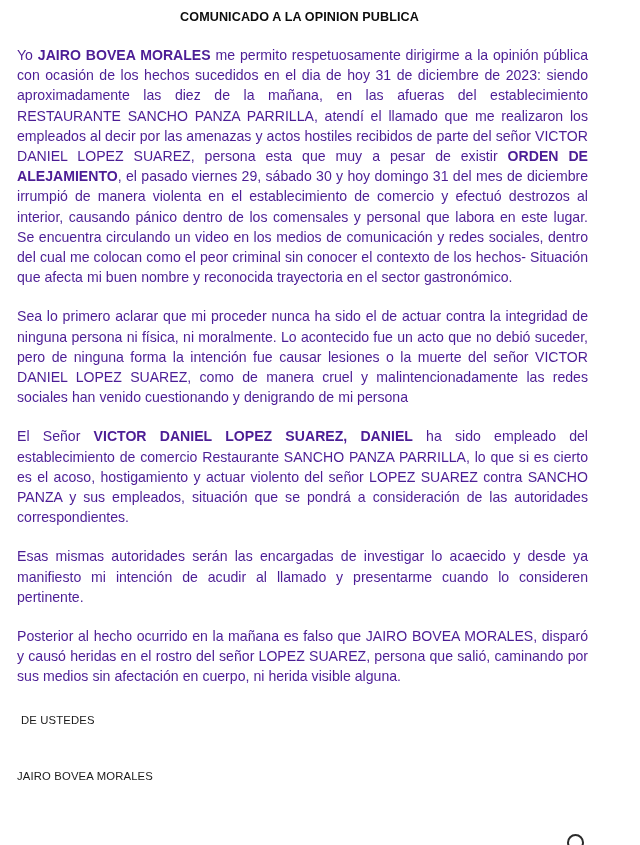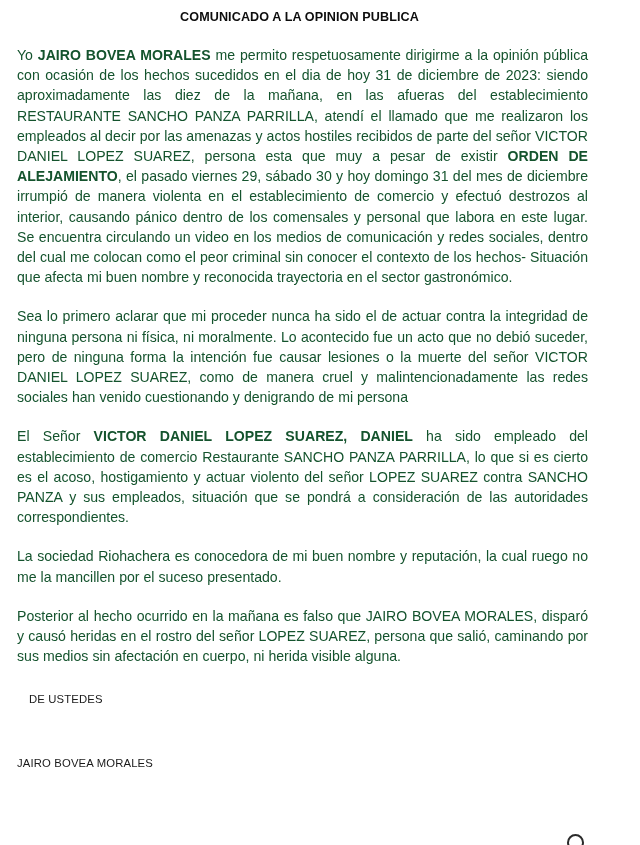--- a/index.html
+++ b/index.html
@@ -41,42 +41,42 @@
   .body-block {
     padding-top: 20px;
   }
 
   p.para {
     margin: 0 0 19px 0;
     font-size: 14.1px;
     line-height: 20.2px;
     text-align: justify;
     text-justify: inter-word;
-    color: #14532d;
+    color: #4c1d95;
     word-spacing: 0.1px;
   }
 
   p.para:last-of-type {
     margin-bottom: 0;
   }
 
   b, strong {
     font-weight: bold;
   }
 
   .closing {
     margin-top: 25px;
   }
 
   .closing-line {
     font-size: 11.3px;
     line-height: 16px;
     letter-spacing: 0.15px;
     color: #1a1a1a;
-    margin: 12px;
+    margin: 4px;
   }
 
   .signature-line {
     font-size: 11.3px;
     line-height: 16px;
     letter-spacing: 0.15px;
     color: #1a1a1a;
     margin: 0;
     padding-top: 36px;
   }
@@ -96,21 +96,21 @@
 <body>
 
 <div class="page">
 
   <h1 class="doc-title">COMUNICADO A LA OPINION PUBLICA</h1>
 
   <div class="body-block">
     <p class="para"><span>Yo </span><b>JAIRO BOVEA MORALES</b><span> me permito respetuosamente dirigirme a la opinión pública con ocasión de los hechos sucedidos en el dia de hoy 31 de diciembre de 2023:  siendo aproximadamente las diez de la mañana, en las afueras del establecimiento RESTAURANTE SANCHO  PANZA PARRILLA, atendí el llamado que me realizaron los empleados al decir por las amenazas y actos hostiles recibidos de parte del señor VICTOR DANIEL LOPEZ SUAREZ, persona esta que muy a pesar de existir </span><b>ORDEN DE ALEJAMIENTO</b><span>, el  pasado viernes 29, sábado 30 y hoy domingo 31 del mes de diciembre  irrumpió de manera violenta en el establecimiento de comercio y efectuó destrozos al interior, causando pánico dentro de los comensales y personal que labora en este lugar.  Se encuentra circulando un video en los medios de comunicación y redes sociales, dentro del cual me colocan como el peor criminal sin conocer el contexto de los hechos- Situación que afecta mi buen nombre y reconocida trayectoria en el sector gastronómico.</span></p>
     <p class="para"><span>Sea lo primero aclarar que mi proceder nunca ha sido el de actuar contra la integridad de ninguna persona ni física, ni moralmente. Lo acontecido fue un acto que no debió suceder, pero de ninguna forma la intención fue causar lesiones o la muerte del señor VICTOR  DANIEL LOPEZ SUAREZ, como de manera cruel y malintencionadamente las redes sociales han venido cuestionando y denigrando de mi persona</span></p>
     <p class="para"><span>El Señor </span><b>VICTOR DANIEL LOPEZ SUAREZ, DANIEL</b><span> ha sido empleado del establecimiento de comercio Restaurante SANCHO PANZA  PARRILLA, lo que si es cierto es el acoso, hostigamiento y actuar violento del señor LOPEZ SUAREZ contra SANCHO PANZA y sus empleados, situación que se pondrá a consideración de las autoridades correspondientes.</span></p>
-    <p class="para"><span>La sociedad Riohachera es conocedora de mi buen nombre y reputación, la cual ruego no me la mancillen por el suceso presentado.</span></p>
+    <p class="para"><span>Esas mismas autoridades serán las encargadas de investigar lo acaecido y desde ya manifiesto mi intención de acudir al llamado y presentarme cuando lo consideren pertinente.</span></p>
     <p class="para"><span>Posterior al hecho ocurrido en la mañana es falso que JAIRO BOVEA MORALES, disparó y causó heridas en el rostro del señor LOPEZ SUAREZ, persona que salió, caminando por sus medios sin afectación en cuerpo, ni herida visible alguna.</span></p>
   </div>
 
   <div class="closing">
     <p class="closing-line">DE USTEDES</p>
     <p class="signature-line">JAIRO BOVEA MORALES</p>
   </div>
 
   <div class="corner-mark"></div>
 </div>

